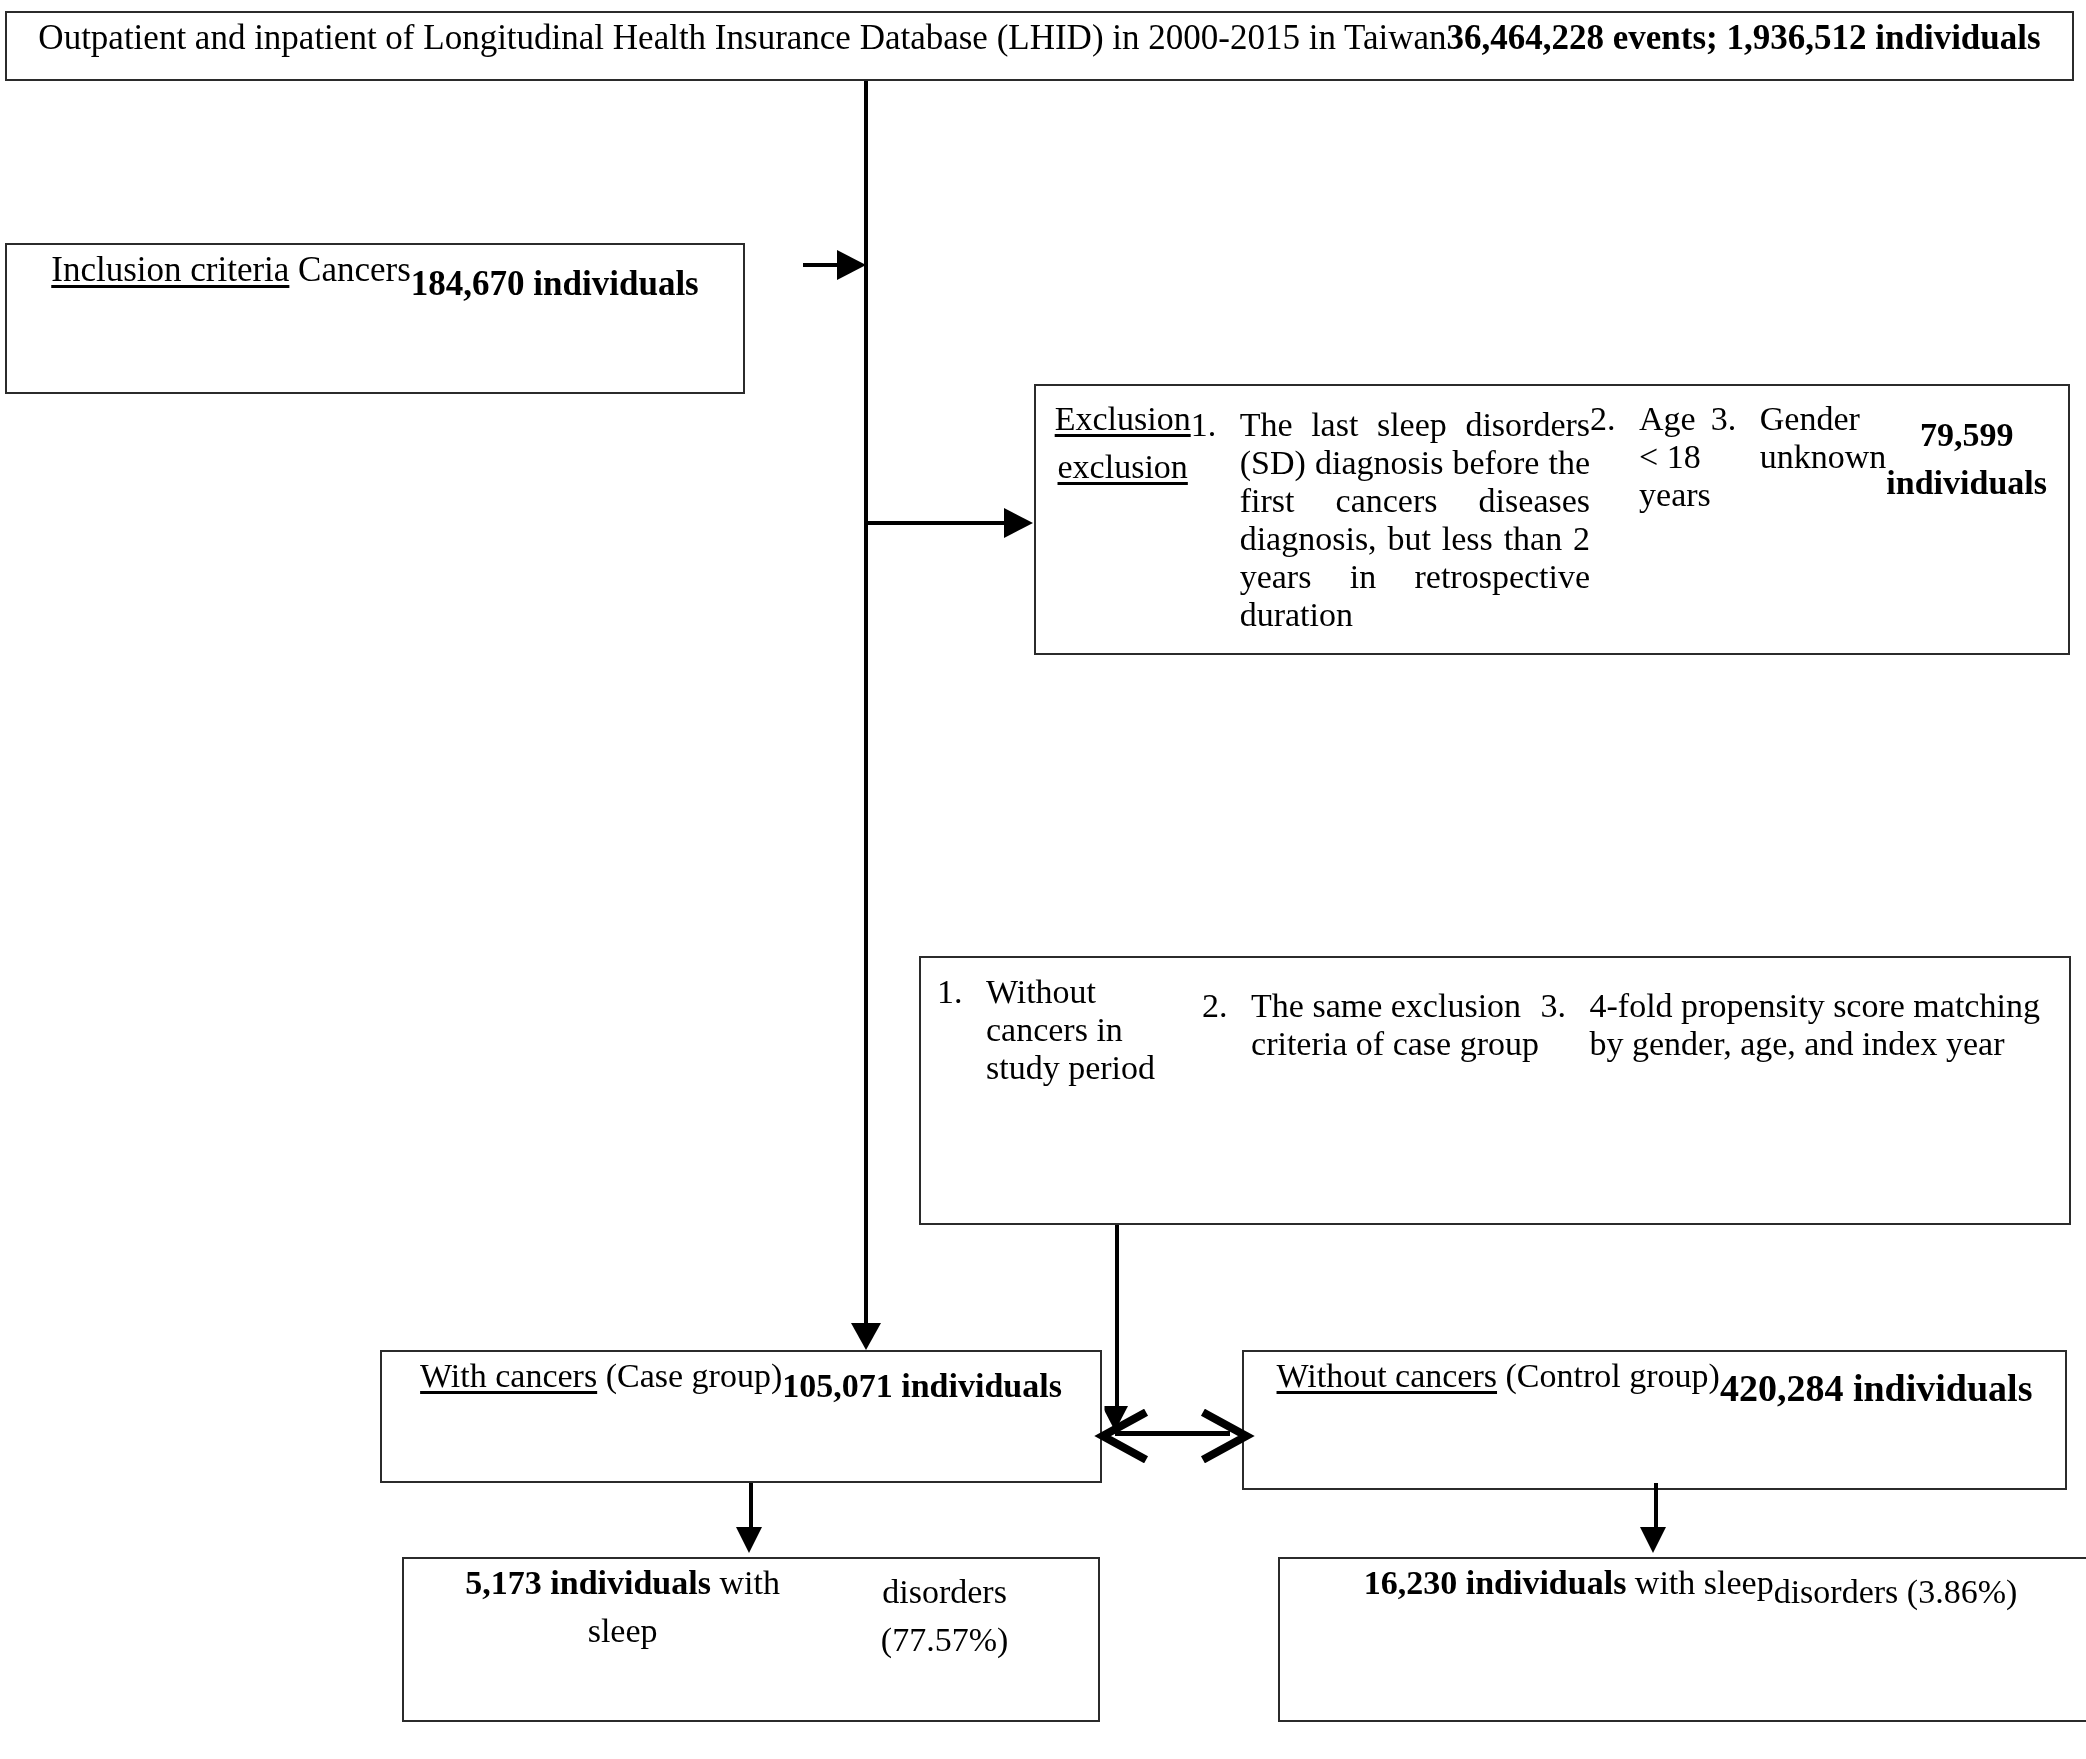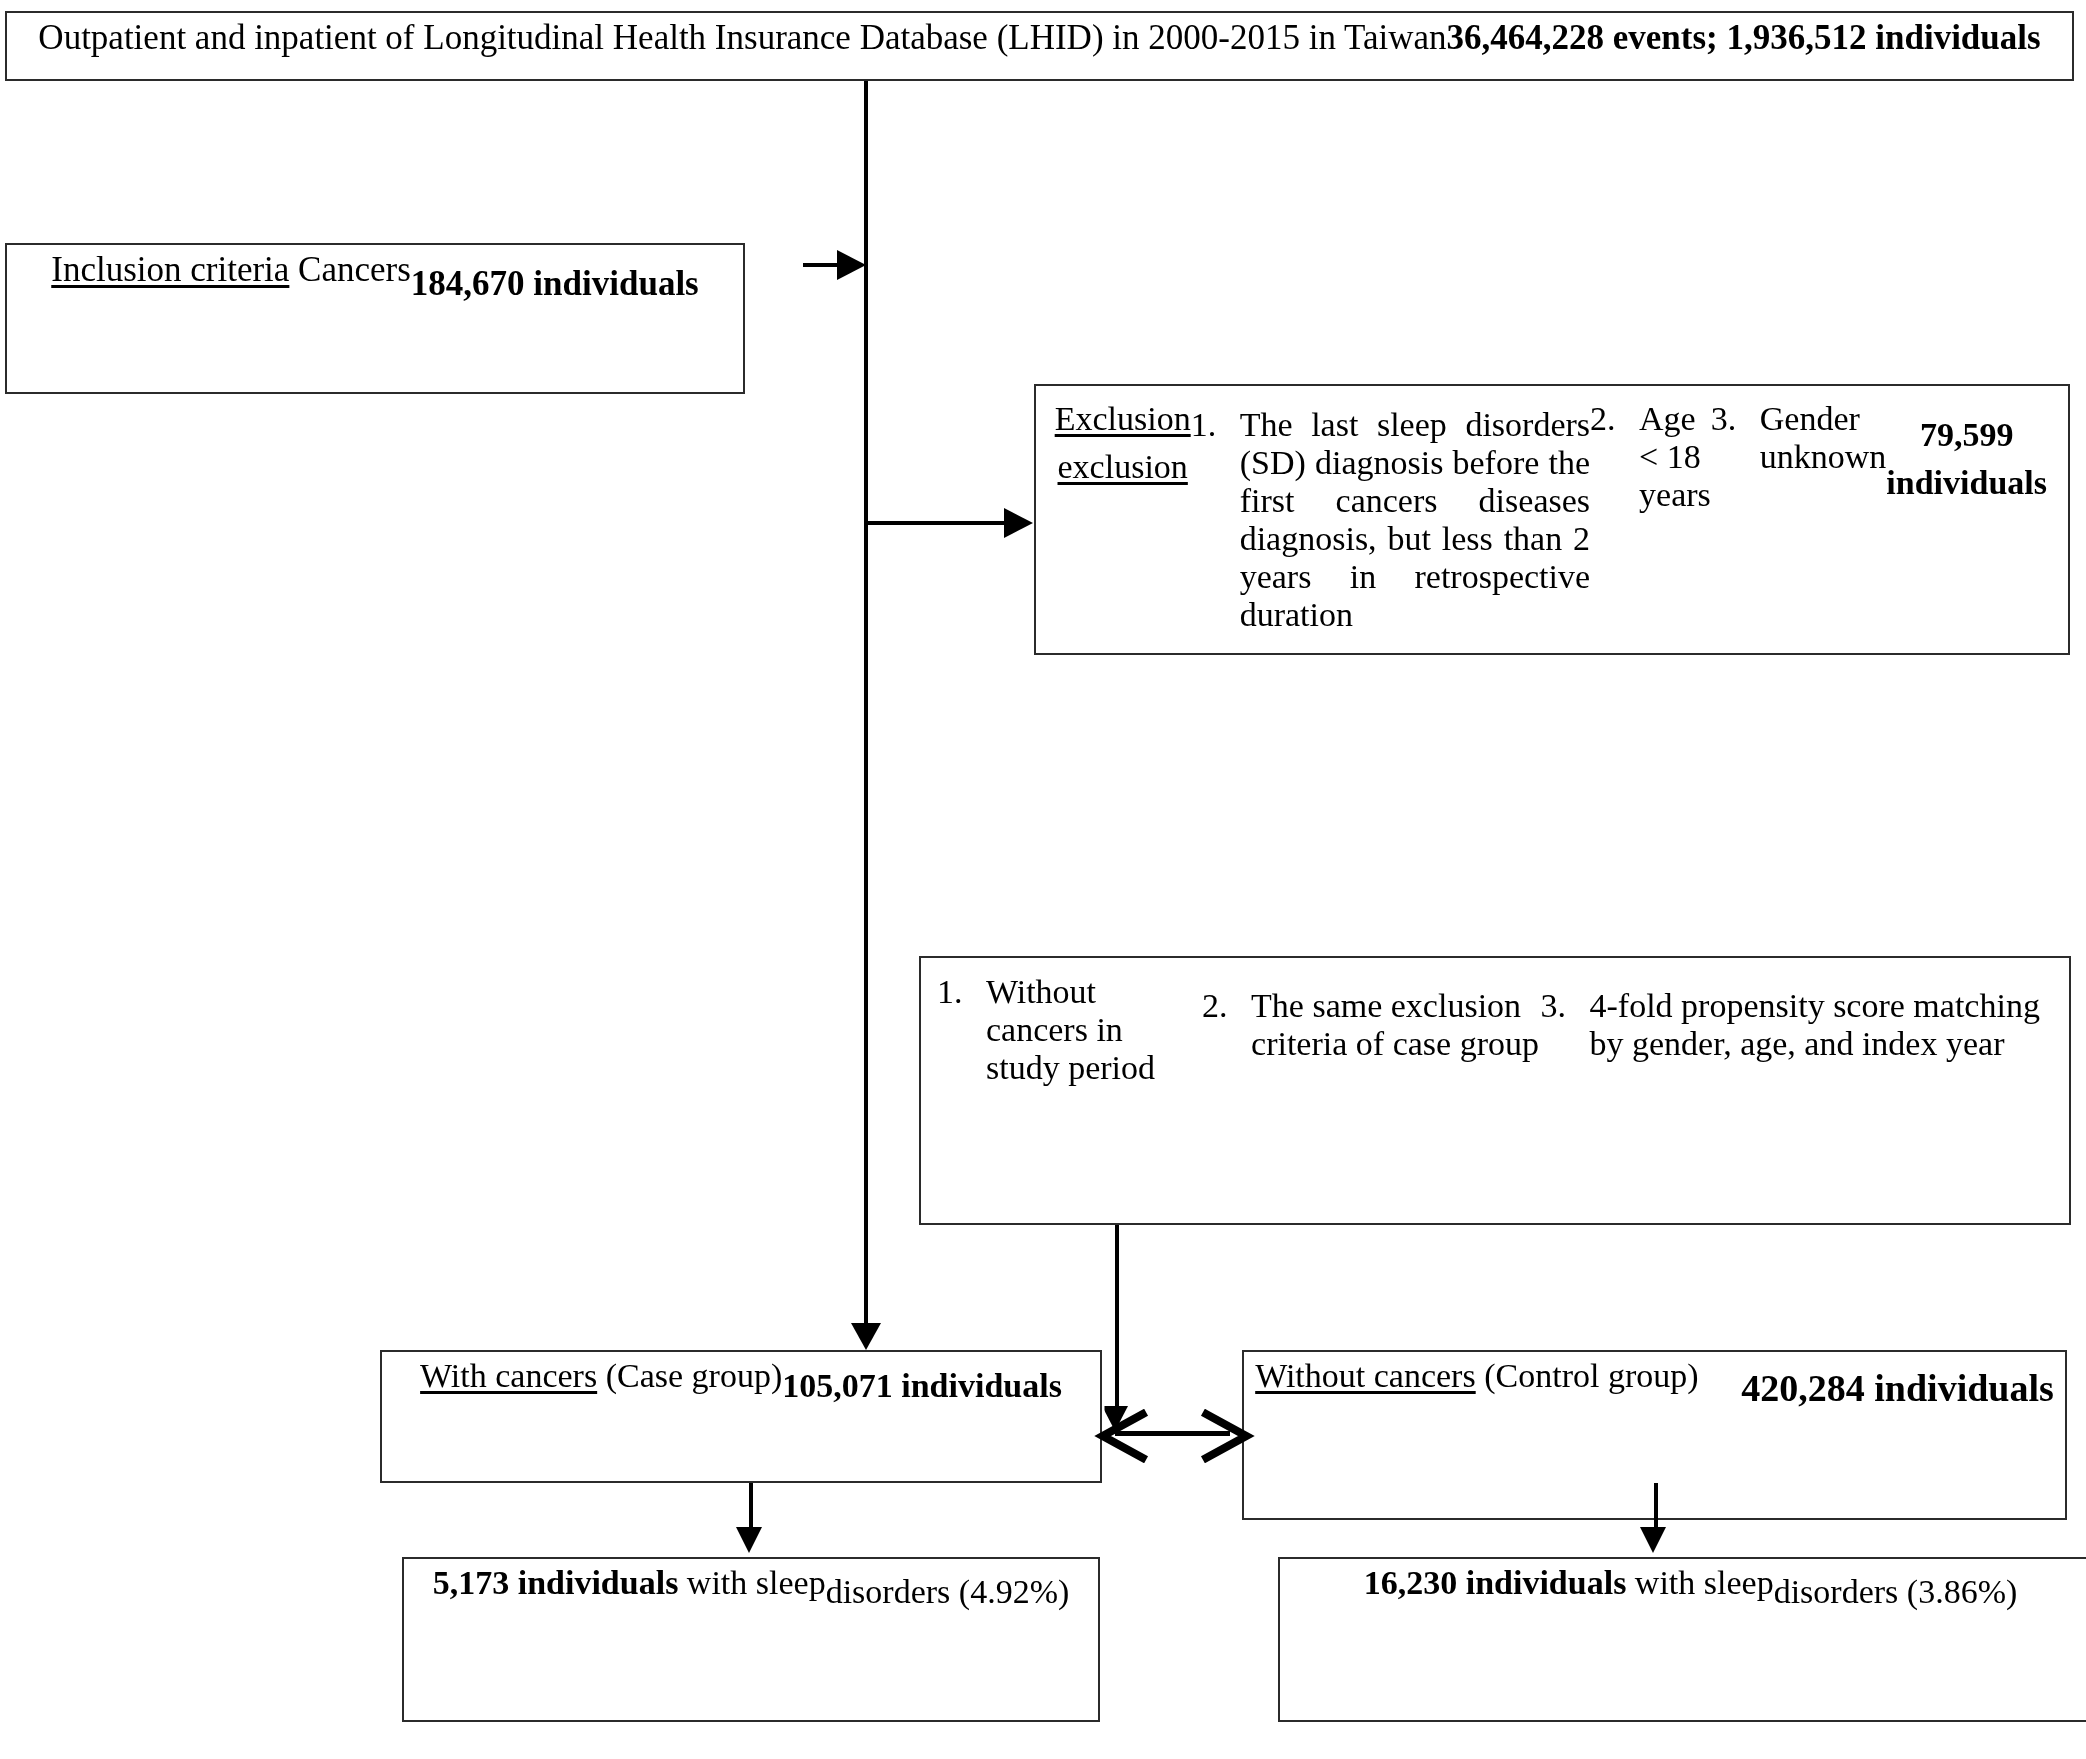--- a/index.html
+++ b/index.html
@@ -100,21 +100,21 @@
   <div class="vline thin" style="left:1115px;top:1225px;height:196px;"></div>
   <div class="arrow-down" style="left:1102px;top:1406px;border-left-width:13.7px;border-right-width:13.7px;border-top-width:25px;"></div>
 
   <div class="box shadow" style="left:380px;top:1350px;width:722px;height:133px;padding:0 11.2px;font-family:Liberation Serif, serif;">
     <div class="ln" style="font-size:34px;">
       <span class="u">With cancers</span><span> (Case group)</span>
     </div>
     <div class="ln b" style="font-size:34px;margin-top:10px;">105,071 individuals</div>
   </div>
 
-  <div class="box shadow" style="left:1242px;top:1350px;width:825px;height:170px;padding:0 11.2px;justify-content:space-between;">
+  <div class="box shadow" style="left:1242px;top:1350px;width:825px;height:140px;padding:0 11.2px;">
     <div class="ln" style="font-size:34px;">
       <span class="u">Without cancers</span><span> (Control group)</span>
     </div>
     <div class="ln b" style="font-size:38px;margin-top:10px;">420,284 individuals</div>
   </div>
 
   <div class="hline" style="left:1115px;top:1431px;width:115px;height:5px;"></div>
 
   <svg class="chev" style="left:1094px;top:1409px;" width="56" height="54" viewBox="0 0 90 86">
     <polyline points="78,8 14,43 78,78" fill="none" stroke="#000" stroke-width="13" stroke-linecap="square" stroke-linejoin="miter"></polyline>
@@ -127,21 +127,21 @@
   <div class="vline thin" style="left:749px;top:1483px;height:55px;"></div>
   <div class="arrow-down" style="left:736px;top:1527px;border-left-width:13.7px;border-right-width:13.7px;border-top-width:26px;"></div>
 
   <div class="vline thin" style="left:1654px;top:1483px;height:55px;"></div>
   <div class="arrow-down" style="left:1640px;top:1527px;border-left-width:13.7px;border-right-width:13.7px;border-top-width:26px;"></div>
 
   <div class="box shadow" style="left:402px;top:1557px;width:698px;height:165px;padding:0 25px;">
     <div class="ln" style="font-size:34px;">
       <span class="b">5,173 individuals</span><span> with sleep</span>
     </div>
-    <div class="ln" style="font-size:34px;margin-top:8.7px;">disorders (4.92%)</div>
+    <div class="ln" style="font-size:34px;margin-top:8.7px;">disorders (77.57%)</div>
   </div>
 
   <div class="box shadow" style="left:1242px;top:1557px;width:825px;height:165px;padding:0 25px;margin-left:36px;">
     <div class="ln" style="font-size:34px;">
       <span class="b">16,230 individuals</span><span> with sleep</span>
     </div>
     <div class="ln" style="font-size:34px;margin-top:8.7px;">disorders (3.86%)</div>
   </div>
 
 </div>

